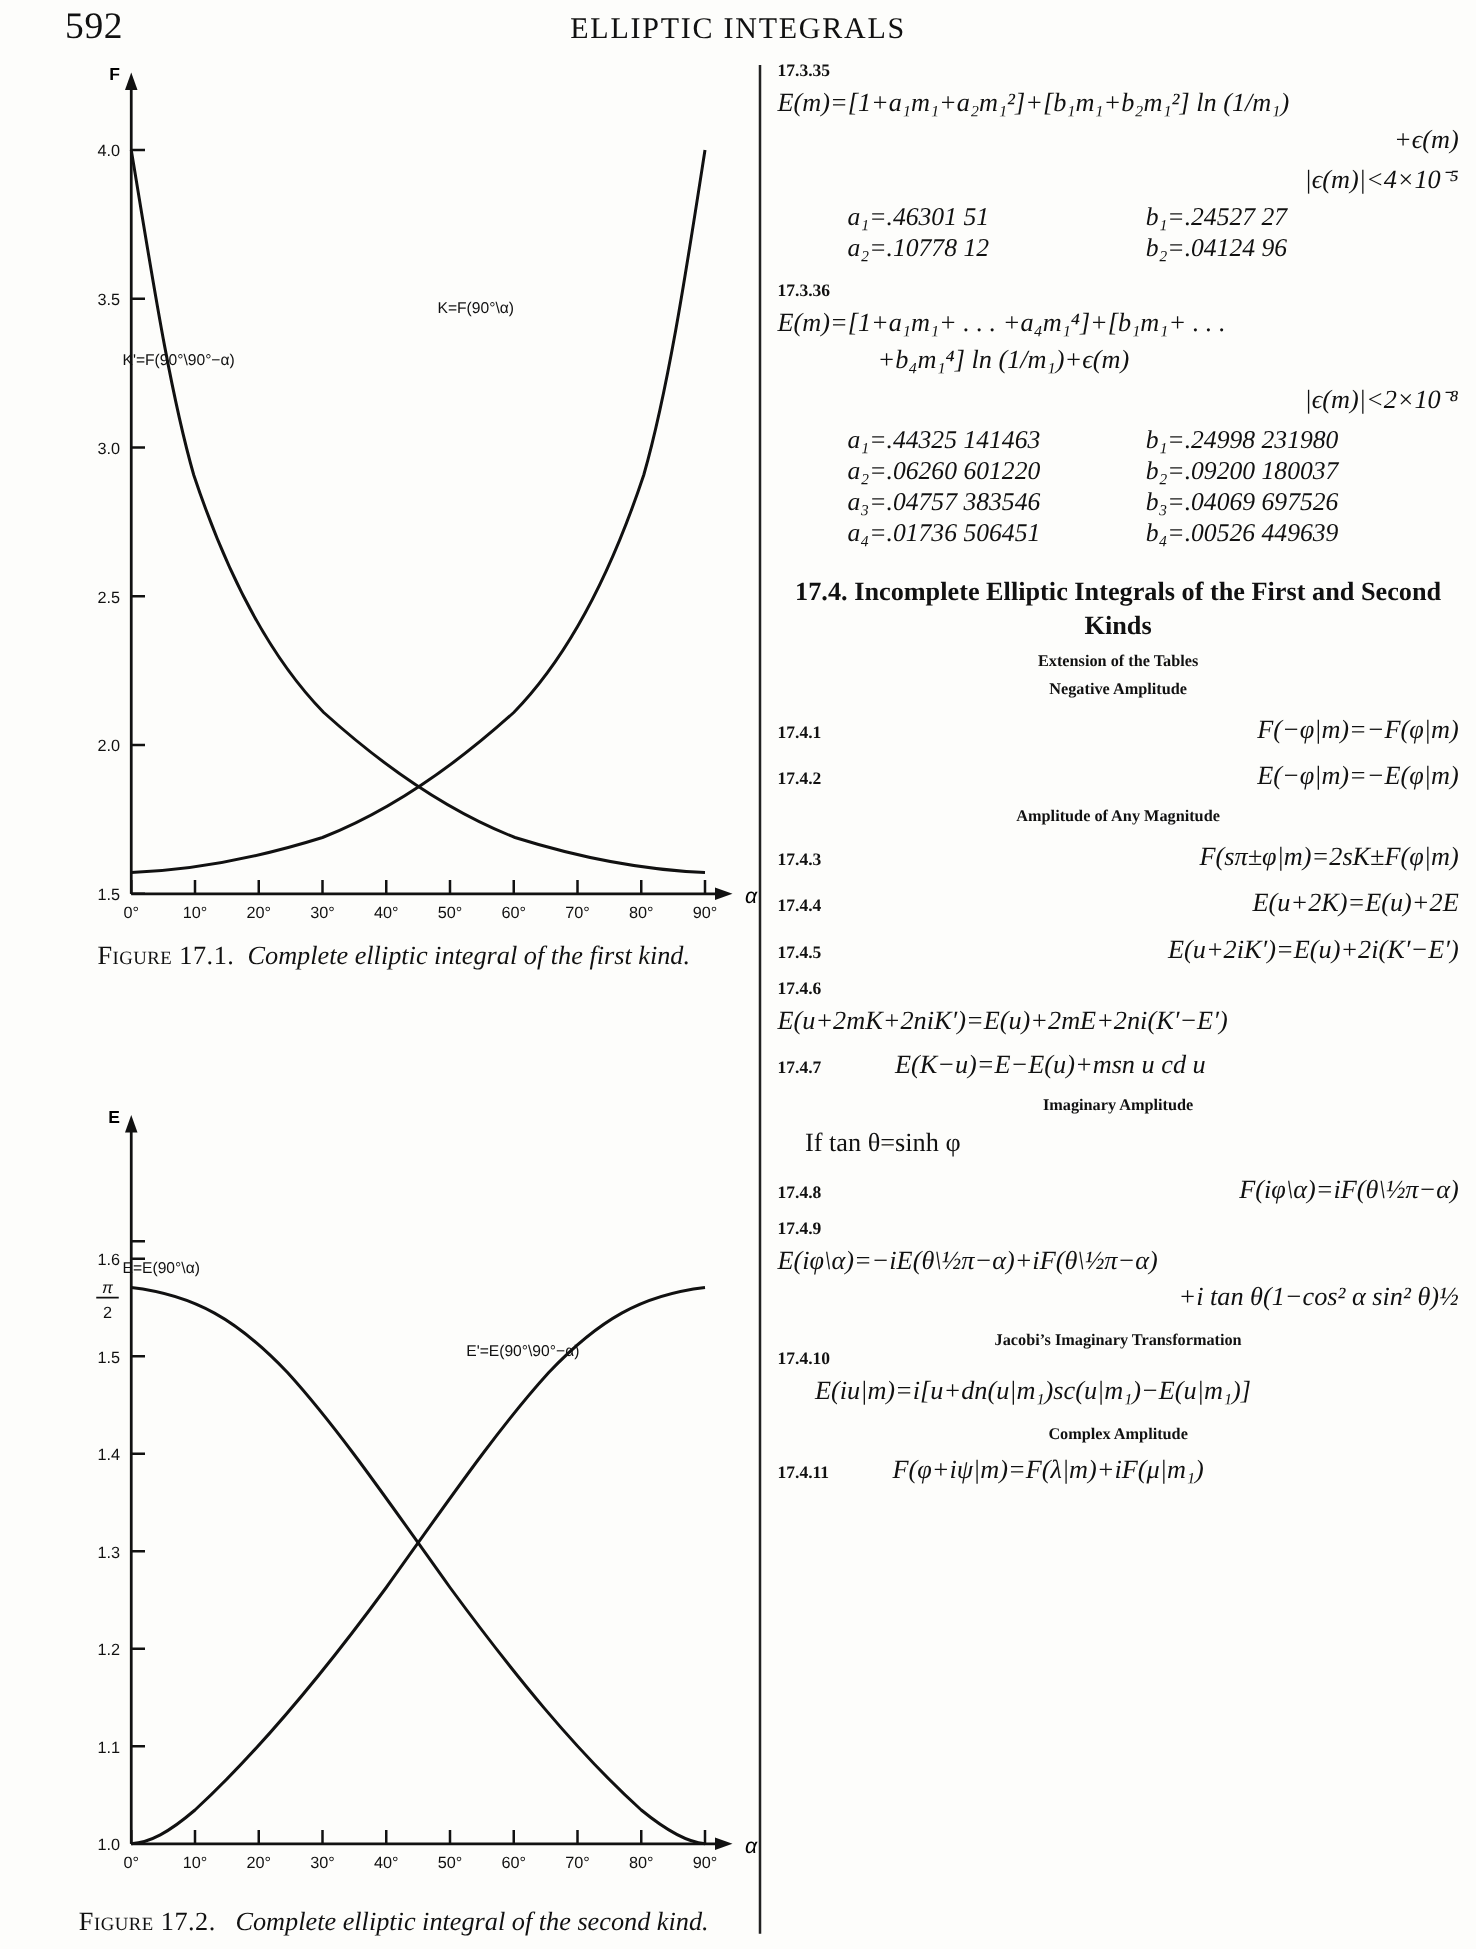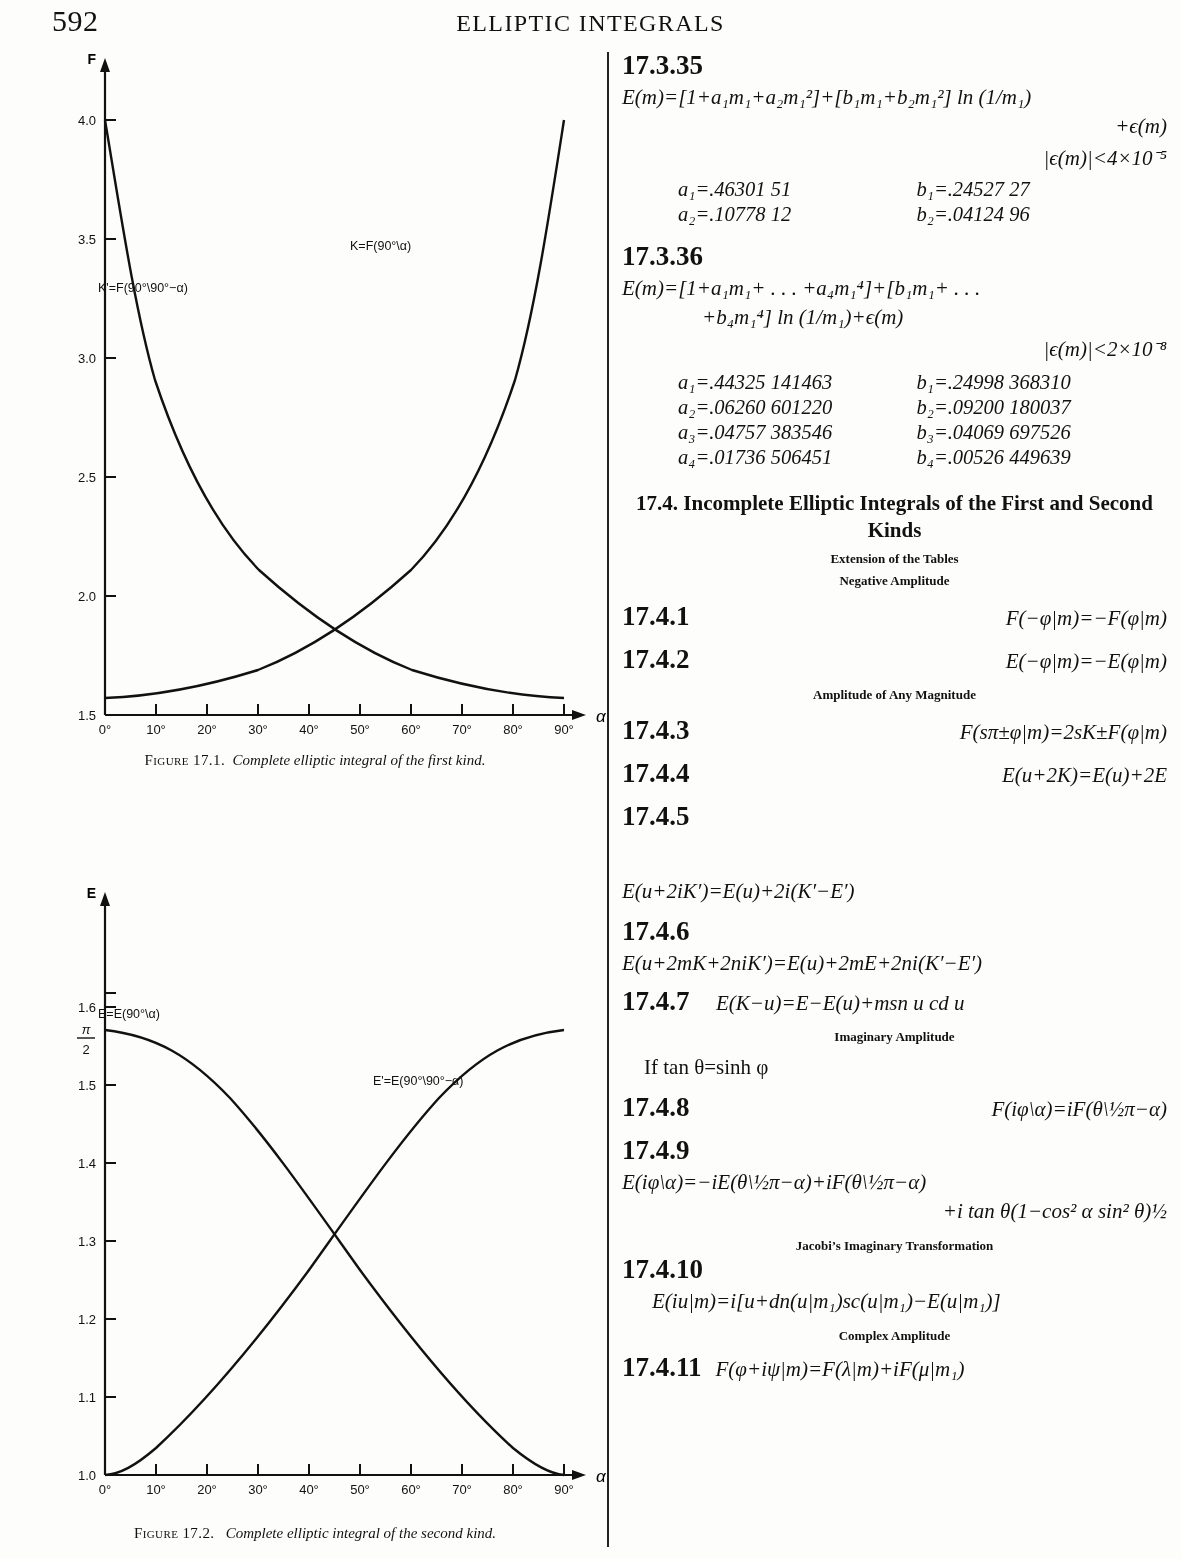--- a/index.html
+++ b/index.html
@@ -52,21 +52,21 @@
     position: absolute;
     left: 30px;
     top: 50px;
     width: 570px;
     height: 1500px;
   }
   .figure-caption {
     position: absolute;
     width: 570px;
     text-align: center;
-    font-size: 15px;
+    font-size: 21px;
     font-style: italic;
     font-family: "Liberation Serif", serif;
     line-height: 1.35;
   }
   .figure-caption .smallcaps {
     font-style: normal;
     font-variant: small-caps;
     letter-spacing: 0.4px;
   }
   .chart {
@@ -77,21 +77,21 @@
   .right-col {
     position: absolute;
     left: 622px;
     top: 50px;
     width: 545px;
     font-size: 20px;
   }
   .eqnum {
     font-weight: bold;
     font-family: "Liberation Serif", serif;
-    font-size: 27px;
+    font-size: 14px;
   }
   .blk { margin-bottom: 2px; }
   .formula {
     font-family: "Liberation Serif", serif;
     font-style: italic;
     font-size: 21px;
     white-space: nowrap;
   }
   .center { text-align: right; }
   .right { text-align: right; }
@@ -307,21 +307,21 @@
 
     <div class="blk">
       <div class="eqnum">17.3.36</div>
       <div class="formula" style="margin-top:4px;">E(m)=[1+a₁m₁+ . . . +a₄m₁⁴]+[b₁m₁+ . . .</div>
       <div class="formula" style="margin-top:4px; padding-left:80px;">+b₄m₁⁴] ln (1/m₁)+ϵ(m)</div>
       <div class="formula right" style="margin-top:4px;">|ϵ(m)|&lt;2×10⁻⁸</div>
       <table class="coef-table" style="margin-top:8px;">
         <tbody>
             <tr>
           <td class="c1">a₁=.44325 141463</td>
-          <td class="c2">b₁=.24998 368310</td>
+          <td class="c2">b₁=.24998 231980</td>
         </tr>
         <tr>
           <td class="c1">a₂=.06260 601220</td>
           <td class="c2">b₂=.09200 180037</td>
         </tr>
         <tr>
           <td class="c1">a₃=.04757 383546</td>
           <td class="c2">b₃=.04069 697526</td>
         </tr>
         <tr>
@@ -355,21 +355,21 @@
     <div class="heading-sub">Amplitude of Any Magnitude</div>
 
     <div class="eq-line" style="margin-top:12px;">
       <span class="eqnum">17.4.3</span>
       <span class="formula body center">F(sπ±φ|m)=2sK±F(φ|m)</span>
     </div>
     <div class="eq-line" style="margin-top:12px;gap:28px;">
       <span class="eqnum">17.4.4</span>
       <span class="formula body center">E(u+2K)=E(u)+2E</span>
     </div>
-    <div class="eq-line" style="margin-top:12px;flex-direction:column;">
+    <div class="eq-line" style="margin-top:12px;">
       <span class="eqnum">17.4.5</span>
       <span class="formula body center">E(u+2iK′)=E(u)+2i(K′−E′)</span>
     </div>
 
     <div class="blk" style="margin-top:12px;">
       <div class="eqnum">17.4.6</div>
       <div class="formula" style="margin-top:4px;">E(u+2mK+2niK′)=E(u)+2mE+2ni(K′−E′)</div>
     </div>
 
     <div class="eq-line" style="margin-top:10px;">

